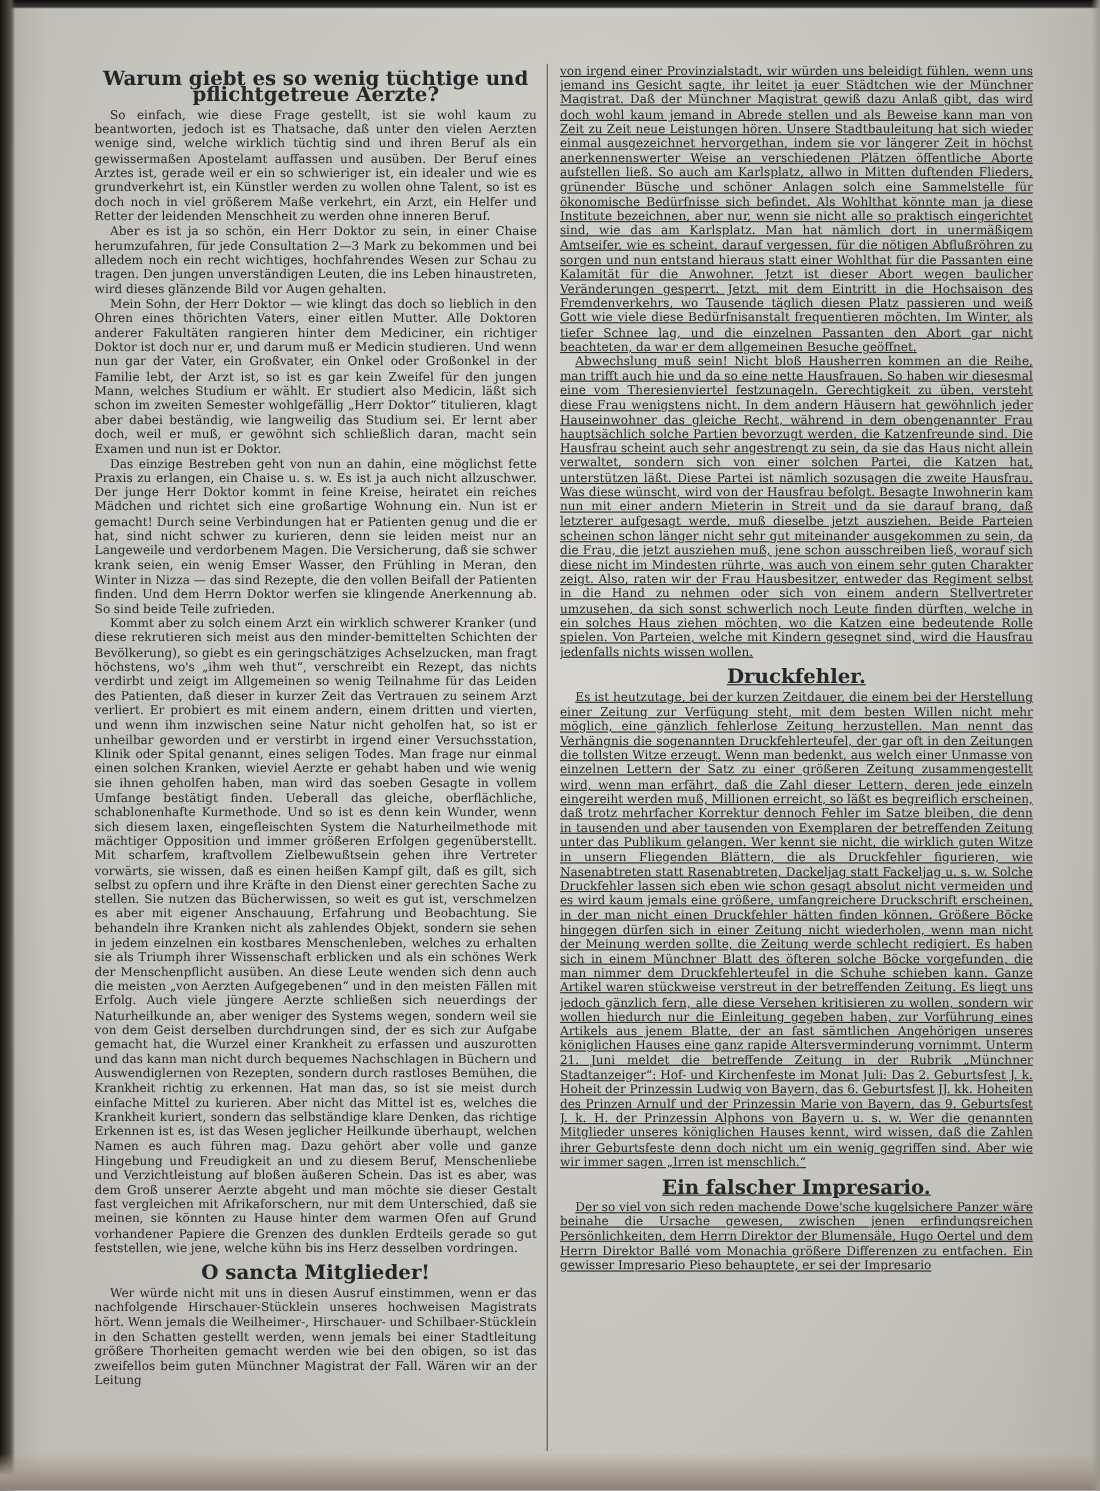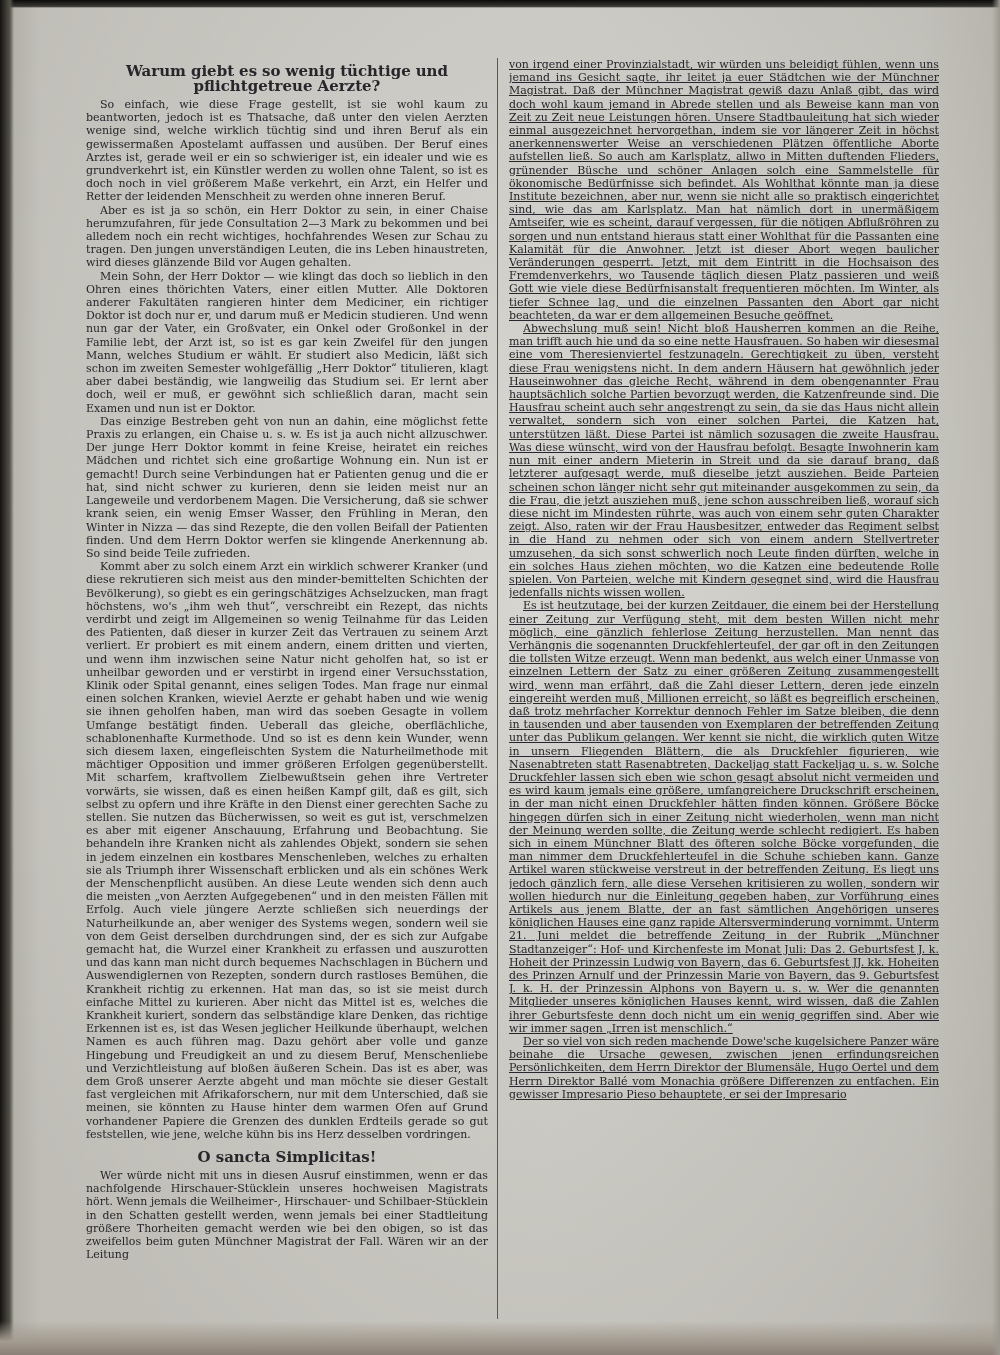--- a/index.html
+++ b/index.html
@@ -30,21 +30,21 @@
     line-height:13.2px;
     text-align:justify;
     overflow:hidden;
     word-spacing:-0.2px;
   }
   .col-left{left:86px;top:64px;width:402px;height:1262px;}
   .col-right{left:509px;top:58px;width:430px;height:1268px;text-decoration:underline;}
   .article-title{
     font-weight:bold;
     text-align:center;
-    font-size:15px;
+    font-size:18px;
     line-height:15px;
     margin:9px 0 4px 0;
   }
   .article-title.first{margin-top:0;}
   .para{margin:0;text-indent:14px;overflow-wrap:break-word;}
   .para.noindent{text-indent:0;}
 </style>
 </head>
 <body>
 
@@ -61,39 +61,41 @@
     <div>
       <h2 class="article-title first">Warum giebt es so wenig tüchtige und pflichtgetreue Aerzte?</h2>
       <p class="para">So einfach, wie diese Frage gestellt, ist sie wohl kaum zu beantworten, jedoch ist es Thatsache, daß unter den vielen Aerzten wenige sind, welche wirklich tüchtig sind und ihren Beruf als ein gewissermaßen Apostelamt auffassen und ausüben. Der Beruf eines Arztes ist, gerade weil er ein so schwieriger ist, ein idealer und wie es grundverkehrt ist, ein Künstler werden zu wollen ohne Talent, so ist es doch noch in viel größerem Maße verkehrt, ein Arzt, ein Helfer und Retter der leidenden Menschheit zu werden ohne inneren Beruf.</p>
       <p class="para">Aber es ist ja so schön, ein Herr Doktor zu sein, in einer Chaise herumzufahren, für jede Consultation 2—3 Mark zu bekommen und bei alledem noch ein recht wichtiges, hochfahrendes Wesen zur Schau zu tragen. Den jungen unverständigen Leuten, die ins Leben hinaustreten, wird dieses glänzende Bild vor Augen gehalten.</p>
       <p class="para">Mein Sohn, der Herr Doktor — wie klingt das doch so lieblich in den Ohren eines thörichten Vaters, einer eitlen Mutter. Alle Doktoren anderer Fakultäten rangieren hinter dem Mediciner, ein richtiger Doktor ist doch nur er, und darum muß er Medicin studieren. Und wenn nun gar der Vater, ein Großvater, ein Onkel oder Großonkel in der Familie lebt, der Arzt ist, so ist es gar kein Zweifel für den jungen Mann, welches Studium er wählt. Er studiert also Medicin, läßt sich schon im zweiten Semester wohlgefällig „Herr Doktor“ titulieren, klagt aber dabei beständig, wie langweilig das Studium sei. Er lernt aber doch, weil er muß, er gewöhnt sich schließlich daran, macht sein Examen und nun ist er Doktor.</p>
       <p class="para">Das einzige Bestreben geht von nun an dahin, eine möglichst fette Praxis zu erlangen, ein Chaise u. s. w. Es ist ja auch nicht allzuschwer. Der junge Herr Doktor kommt in feine Kreise, heiratet ein reiches Mädchen und richtet sich eine großartige Wohnung ein. Nun ist er gemacht! Durch seine Verbindungen hat er Patienten genug und die er hat, sind nicht schwer zu kurieren, denn sie leiden meist nur an Langeweile und verdorbenem Magen. Die Versicherung, daß sie schwer krank seien, ein wenig Emser Wasser, den Frühling in Meran, den Winter in Nizza — das sind Rezepte, die den vollen Beifall der Patienten finden. Und dem Herrn Doktor werfen sie klingende Anerkennung ab. So sind beide Teile zufrieden.</p>
       <p class="para">Kommt aber zu solch einem Arzt ein wirklich schwerer Kranker (und diese rekrutieren sich meist aus den minder-bemittelten Schichten der Bevölkerung), so giebt es ein geringschätziges Achselzucken, man fragt höchstens, wo's „ihm weh thut“, verschreibt ein Rezept, das nichts verdirbt und zeigt im Allgemeinen so wenig Teilnahme für das Leiden des Patienten, daß dieser in kurzer Zeit das Vertrauen zu seinem Arzt verliert. Er probiert es mit einem andern, einem dritten und vierten, und wenn ihm inzwischen seine Natur nicht geholfen hat, so ist er unheilbar geworden und er verstirbt in irgend einer Versuchsstation, Klinik oder Spital genannt, eines seligen Todes. Man frage nur einmal einen solchen Kranken, wieviel Aerzte er gehabt haben und wie wenig sie ihnen geholfen haben, man wird das soeben Gesagte in vollem Umfange bestätigt finden. Ueberall das gleiche, oberflächliche, schablonenhafte Kurmethode. Und so ist es denn kein Wunder, wenn sich diesem laxen, eingefleischten System die Naturheilmethode mit mächtiger Opposition und immer größeren Erfolgen gegenüberstellt. Mit scharfem, kraftvollem Zielbewußtsein gehen ihre Vertreter vorwärts, sie wissen, daß es einen heißen Kampf gilt, daß es gilt, sich selbst zu opfern und ihre Kräfte in den Dienst einer gerechten Sache zu stellen. Sie nutzen das Bücherwissen, so weit es gut ist, verschmelzen es aber mit eigener Anschauung, Erfahrung und Beobachtung. Sie behandeln ihre Kranken nicht als zahlendes Objekt, sondern sie sehen in jedem einzelnen ein kostbares Menschenleben, welches zu erhalten sie als Triumph ihrer Wissenschaft erblicken und als ein schönes Werk der Menschenpflicht ausüben. An diese Leute wenden sich denn auch die meisten „von Aerzten Aufgegebenen“ und in den meisten Fällen mit Erfolg. Auch viele jüngere Aerzte schließen sich neuerdings der Naturheilkunde an, aber weniger des Systems wegen, sondern weil sie von dem Geist derselben durchdrungen sind, der es sich zur Aufgabe gemacht hat, die Wurzel einer Krankheit zu erfassen und auszurotten und das kann man nicht durch bequemes Nachschlagen in Büchern und Auswendiglernen von Rezepten, sondern durch rastloses Bemühen, die Krankheit richtig zu erkennen. Hat man das, so ist sie meist durch einfache Mittel zu kurieren. Aber nicht das Mittel ist es, welches die Krankheit kuriert, sondern das selbständige klare Denken, das richtige Erkennen ist es, ist das Wesen jeglicher Heilkunde überhaupt, welchen Namen es auch führen mag. Dazu gehört aber volle und ganze Hingebung und Freudigkeit an und zu diesem Beruf, Menschenliebe und Verzichtleistung auf bloßen äußeren Schein. Das ist es aber, was dem Groß unserer Aerzte abgeht und man möchte sie dieser Gestalt fast vergleichen mit Afrikaforschern, nur mit dem Unterschied, daß sie meinen, sie könnten zu Hause hinter dem warmen Ofen auf Grund vorhandener Papiere die Grenzen des dunklen Erdteils gerade so gut feststellen, wie jene, welche kühn bis ins Herz desselben vordringen.</p>
     </div>
 
     <div>
-      <h2 class="article-title">O sancta Simplicitas!</h2>
+      <h2 class="article-title">O sancta Mitglieder!</h2>
       <p class="para">Wer würde nicht mit uns in diesen Ausruf einstimmen, wenn er das nachfolgende Hirschauer-Stücklein unseres hochweisen Magistrats hört. Wenn jemals die Weilheimer-, Hirschauer- und Schilbaer-Stücklein in den Schatten gestellt werden, wenn jemals bei einer Stadtleitung größere Thorheiten gemacht werden wie bei den obigen, so ist das zweifellos beim guten Münchner Magistrat der Fall. Wären wir an der Leitung</p>
     </div>
 
   </div>
 
   <div class="col col-right">
 
     <div>
       <p class="para noindent">von irgend einer Provinzialstadt, wir würden uns beleidigt fühlen, wenn uns jemand ins Gesicht sagte, ihr leitet ja euer Städtchen wie der Münchner Magistrat. Daß der Münchner Magistrat gewiß dazu Anlaß gibt, das wird doch wohl kaum jemand in Abrede stellen und als Beweise kann man von Zeit zu Zeit neue Leistungen hören. Unsere Stadtbauleitung hat sich wieder einmal ausgezeichnet hervorgethan, indem sie vor längerer Zeit in höchst anerkennenswerter Weise an verschiedenen Plätzen öffentliche Aborte aufstellen ließ. So auch am Karlsplatz, allwo in Mitten duftenden Flieders, grünender Büsche und schöner Anlagen solch eine Sammelstelle für ökonomische Bedürfnisse sich befindet. Als Wohlthat könnte man ja diese Institute bezeichnen, aber nur, wenn sie nicht alle so praktisch eingerichtet sind, wie das am Karlsplatz. Man hat nämlich dort in unermäßigem Amtseifer, wie es scheint, darauf vergessen, für die nötigen Abflußröhren zu sorgen und nun entstand hieraus statt einer Wohlthat für die Passanten eine Kalamität für die Anwohner. Jetzt ist dieser Abort wegen baulicher Veränderungen gesperrt. Jetzt, mit dem Eintritt in die Hochsaison des Fremdenverkehrs, wo Tausende täglich diesen Platz passieren und weiß Gott wie viele diese Bedürfnisanstalt frequentieren möchten. Im Winter, als tiefer Schnee lag, und die einzelnen Passanten den Abort gar nicht beachteten, da war er dem allgemeinen Besuche geöffnet.</p>
     </div>
 
     <div>
       <p class="para">Abwechslung muß sein! Nicht bloß Hausherren kommen an die Reihe, man trifft auch hie und da so eine nette Hausfrauen. So haben wir diesesmal eine vom Theresienviertel festzunageln. Gerechtigkeit zu üben, versteht diese Frau wenigstens nicht. In dem andern Häusern hat gewöhnlich jeder Hauseinwohner das gleiche Recht, während in dem obengenannter Frau hauptsächlich solche Partien bevorzugt werden, die Katzenfreunde sind. Die Hausfrau scheint auch sehr angestrengt zu sein, da sie das Haus nicht allein verwaltet, sondern sich von einer solchen Partei, die Katzen hat, unterstützen läßt. Diese Partei ist nämlich sozusagen die zweite Hausfrau. Was diese wünscht, wird von der Hausfrau befolgt. Besagte Inwohnerin kam nun mit einer andern Mieterin in Streit und da sie darauf brang, daß letzterer aufgesagt werde, muß dieselbe jetzt ausziehen. Beide Parteien scheinen schon länger nicht sehr gut miteinander ausgekommen zu sein, da die Frau, die jetzt ausziehen muß, jene schon ausschreiben ließ, worauf sich diese nicht im Mindesten rührte, was auch von einem sehr guten Charakter zeigt. Also, raten wir der Frau Hausbesitzer, entweder das Regiment selbst in die Hand zu nehmen oder sich von einem andern Stellvertreter umzusehen, da sich sonst schwerlich noch Leute finden dürften, welche in ein solches Haus ziehen möchten, wo die Katzen eine bedeutende Rolle spielen. Von Parteien, welche mit Kindern gesegnet sind, wird die Hausfrau jedenfalls nichts wissen wollen.</p>
     </div>
 
     <div>
+      <h2 class="article-title">Druckfehler.</h2>
       <p class="para">Es ist heutzutage, bei der kurzen Zeitdauer, die einem bei der Herstellung einer Zeitung zur Verfügung steht, mit dem besten Willen nicht mehr möglich, eine gänzlich fehlerlose Zeitung herzustellen. Man nennt das Verhängnis die sogenannten Druckfehlerteufel, der gar oft in den Zeitungen die tollsten Witze erzeugt. Wenn man bedenkt, aus welch einer Unmasse von einzelnen Lettern der Satz zu einer größeren Zeitung zusammengestellt wird, wenn man erfährt, daß die Zahl dieser Lettern, deren jede einzeln eingereiht werden muß, Millionen erreicht, so läßt es begreiflich erscheinen, daß trotz mehrfacher Korrektur dennoch Fehler im Satze bleiben, die denn in tausenden und aber tausenden von Exemplaren der betreffenden Zeitung unter das Publikum gelangen. Wer kennt sie nicht, die wirklich guten Witze in unsern Fliegenden Blättern, die als Druckfehler figurieren, wie Nasenabtreten statt Rasenabtreten, Dackeljag statt Fackeljag u. s. w. Solche Druckfehler lassen sich eben wie schon gesagt absolut nicht vermeiden und es wird kaum jemals eine größere, umfangreichere Druckschrift erscheinen, in der man nicht einen Druckfehler hätten finden können. Größere Böcke hingegen dürfen sich in einer Zeitung nicht wiederholen, wenn man nicht der Meinung werden sollte, die Zeitung werde schlecht redigiert. Es haben sich in einem Münchner Blatt des öfteren solche Böcke vorgefunden, die man nimmer dem Druckfehlerteufel in die Schuhe schieben kann. Ganze Artikel waren stückweise verstreut in der betreffenden Zeitung. Es liegt uns jedoch gänzlich fern, alle diese Versehen kritisieren zu wollen, sondern wir wollen hiedurch nur die Einleitung gegeben haben, zur Vorführung eines Artikels aus jenem Blatte, der an fast sämtlichen Angehörigen unseres königlichen Hauses eine ganz rapide Altersverminderung vornimmt. Unterm 21. Juni meldet die betreffende Zeitung in der Rubrik „Münchner Stadtanzeiger“: Hof- und Kirchenfeste im Monat Juli: Das 2. Geburtsfest J. k. Hoheit der Prinzessin Ludwig von Bayern, das 6. Geburtsfest JJ. kk. Hoheiten des Prinzen Arnulf und der Prinzessin Marie von Bayern, das 9. Geburtsfest J. k. H. der Prinzessin Alphons von Bayern u. s. w. Wer die genannten Mitglieder unseres königlichen Hauses kennt, wird wissen, daß die Zahlen ihrer Geburtsfeste denn doch nicht um ein wenig gegriffen sind. Aber wie wir immer sagen „Irren ist menschlich.“</p>
     </div>
 
     <div>
+      <h2 class="article-title">Ein falscher Impresario.</h2>
       <p class="para">Der so viel von sich reden machende Dowe'sche kugelsichere Panzer wäre beinahe die Ursache gewesen, zwischen jenen erfindungsreichen Persönlichkeiten, dem Herrn Direktor der Blumensäle, Hugo Oertel und dem Herrn Direktor Ballé vom Monachia größere Differenzen zu entfachen. Ein gewisser Impresario Pieso behauptete, er sei der Impresario</p>
     </div>
 
   </div>
 
 </div>
 
 </body></html>

